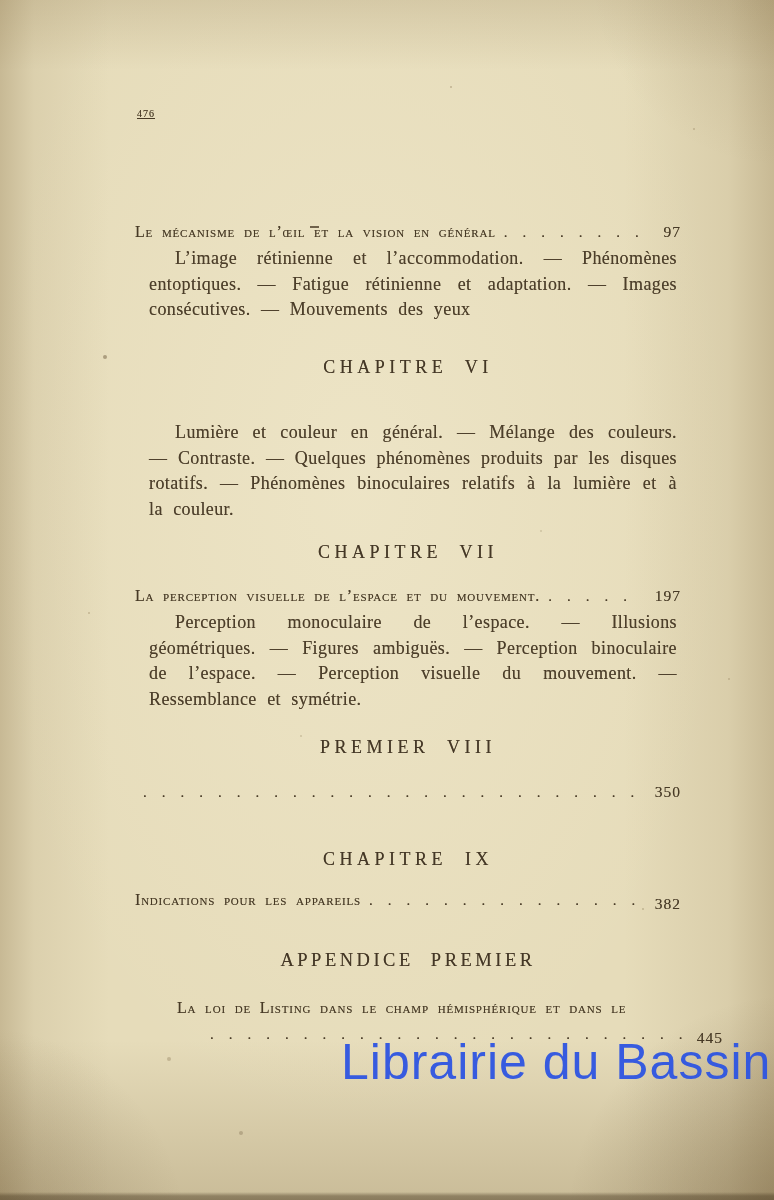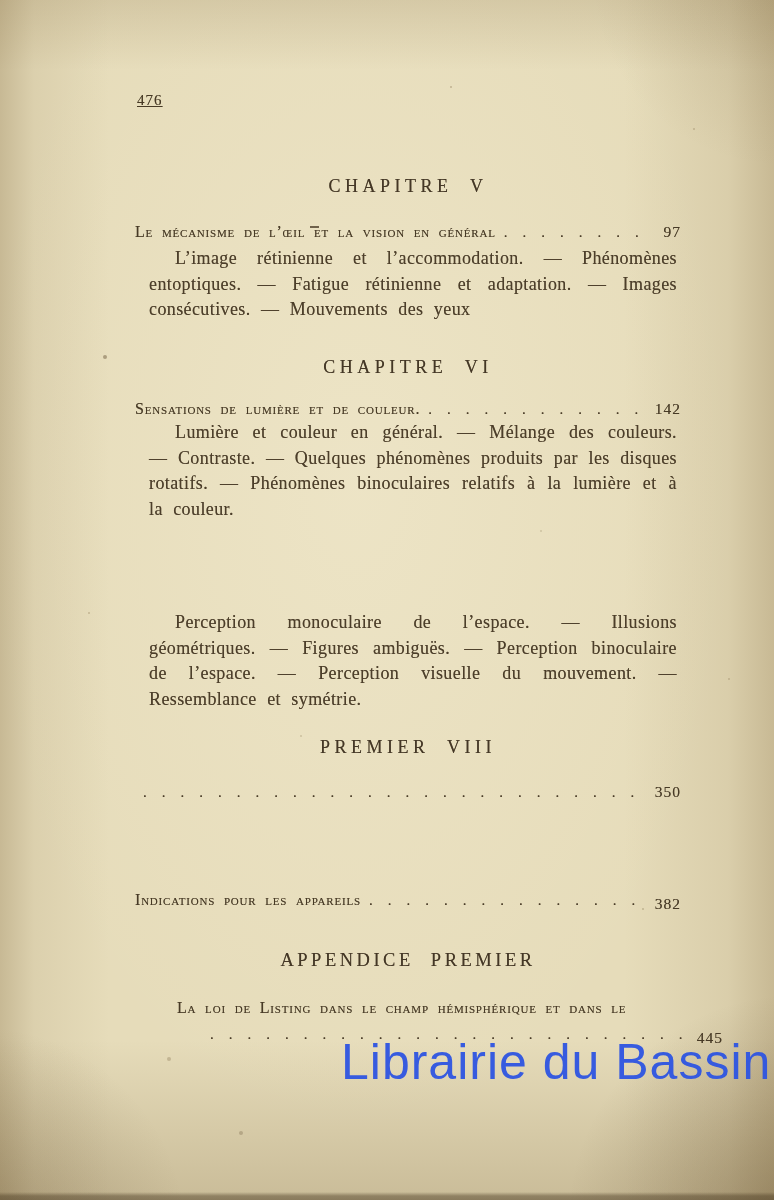--- a/index.html
+++ b/index.html
@@ -18,22 +18,22 @@
       radial-gradient(circle at 101% -2%, rgba(120,98,60,0.18), rgba(120,98,60,0) 190px),
       linear-gradient(90deg, rgba(128,104,62,0.30), rgba(128,104,62,0.10) 34px, rgba(128,104,62,0) 110px),
       linear-gradient(270deg, rgba(136,112,68,0.32), rgba(136,112,68,0.13) 46px, rgba(136,112,68,0) 150px),
       linear-gradient(180deg, rgba(130,106,64,0.18), rgba(130,106,64,0) 70px),
       linear-gradient(0deg, rgba(120,96,56,0.26), rgba(120,96,56,0) 160px),
       radial-gradient(ellipse at 46% 40%, rgba(252,246,224,0.30), rgba(252,246,224,0) 65%);
   }
   .page * { text-shadow: 0 0 0.5px rgba(70,56,35,0.55); }
 
   .folio {
-    position: absolute; left: 137px; top: 92px;
-    font-size: 15px; letter-spacing: 1px; text-decoration: underline;
+    position: absolute; left: 137px; top: 108px;
+    font-size: 10px; letter-spacing: 1px; text-decoration: underline;
   }
   .running-title {
     position: absolute; left: 135px; top: 94px; width: 546px;
     text-align: center; font-size: 14px;
     letter-spacing: 3px; word-spacing: 6px; color: #42341f;
   }
 
   .chap {
     position: absolute; left: 135px; width: 546px;
     text-align: center; font-size: 18px;
@@ -101,45 +101,46 @@
 </style>
 </head>
 <body>
 
 <div class="page">
 
   <div class="specks"></div>
 
   <div class="folio">476</div>
 
-  <div class="chap" style="top:176px">CHAPITRE V</div>
   <div class="entry" style="top:223px">
     <span class="etitle">Le mécanisme de l’œil et la vision en général</span>
     <span class="dots"></span>
     <span class="pnum">97</span>
   </div>
   <div class="artifact"></div>
   <div class="summary" style="top:246px">L’image rétinienne et l’accommodation. — Phénomènes entoptiques. — Fatigue rétinienne et adaptation. — Images consécutives. — Mouvements des yeux</div>
 
   <div class="chap" style="top:357px">CHAPITRE VI</div>
-  <div class="entry" style="top:400px">
-    <span class="etitle">Sensations de lumière et de couleur.</span>
-    <span class="dots"></span>
-    <span class="pnum">142</span>
-  </div>
   <div class="summary" style="top:420px">Lumière et couleur en général. — Mélange des couleurs. — Contraste. — Quelques phénomènes produits par les disques rotatifs. — Phénomènes binoculaires relatifs à la lumière et à la couleur.</div>
 
+  <div class="chap" style="top:542px">CHAPITRE VII</div>
+  <div class="entry" style="top:587px">
+    <span class="etitle">La perception visuelle de l’espace et du mouvement.</span>
+    <span class="dots"></span>
+    <span class="pnum">197</span>
+  </div>
   <div class="summary" style="top:610px">Perception monoculaire de l’espace. — Illusions géométriques. — Figures ambiguës. — Perception binoculaire de l’espace. — Perception visuelle du mouvement. — Ressemblance et symétrie.</div>
 
   <div class="chap" style="top:737px">PREMIER VIII</div>
   <div class="entry" style="top:783px">
     <span class="dots"></span>
     <span class="pnum">350</span>
   </div>
 
+  <div class="chap" style="top:849px">CHAPITRE IX</div>
   <div class="entry" style="top:891px">
     <span class="etitle">Indications pour les appareils</span>
     <span class="dots"></span>
     <span class="pnum drop">382</span>
   </div>
 
   <div class="chap app" style="top:950px">APPENDICE PREMIER</div>
   <div class="entry-wrap" style="top:995px">
     <div class="etitle">La loi de Listing dans le champ hémisphérique et dans le</div>
     <div class="entry-line2">

